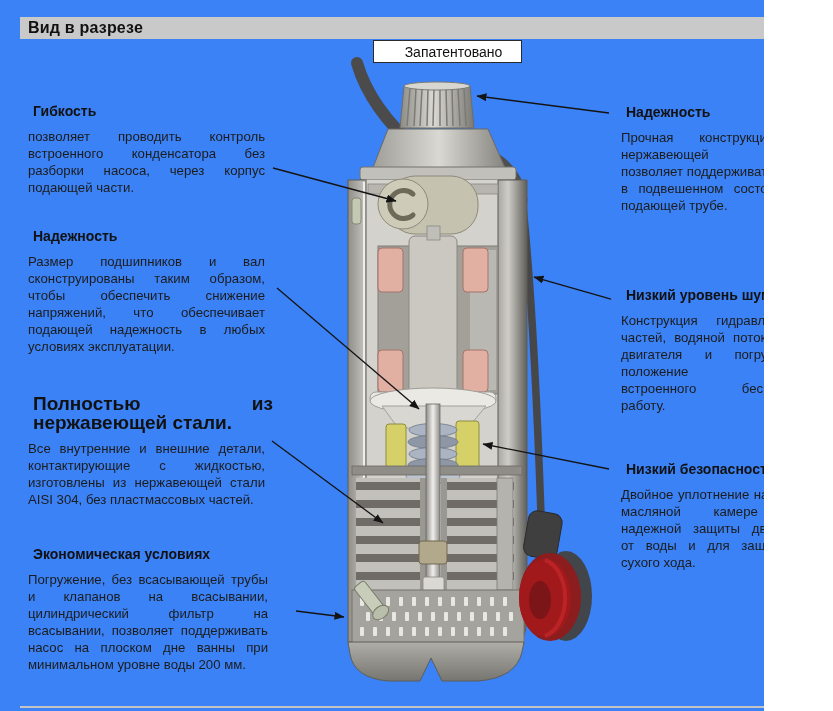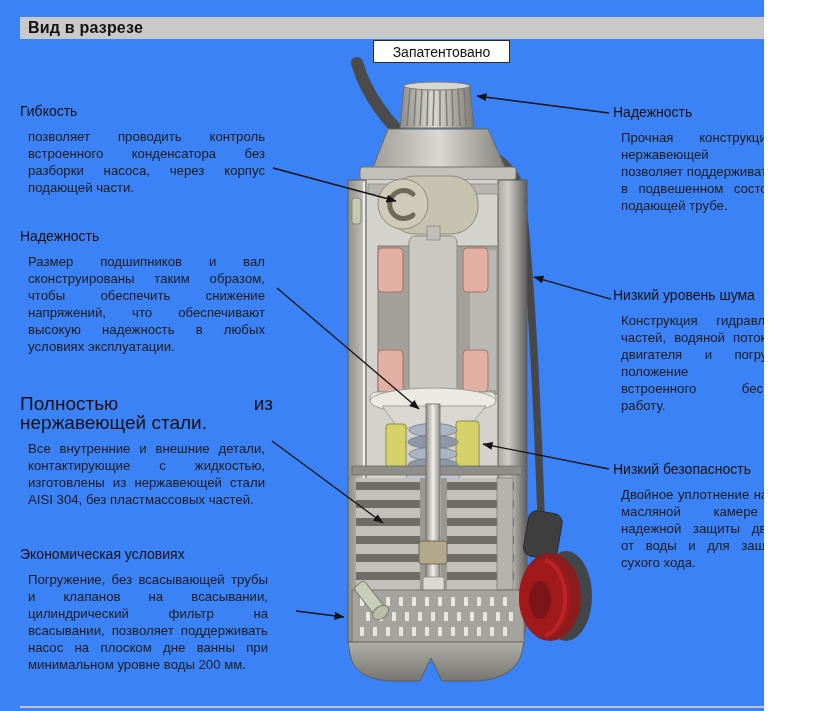--- a/index.html
+++ b/index.html
@@ -10,25 +10,25 @@
   .title-bar{
     position:absolute;left:20px;top:17px;width:792px;height:22px;
     background:#c9c9c9;display:flex;align-items:center;
   }
   .title-bar .title{
     font-size:16px;font-weight:bold;padding-left:8px;letter-spacing:.2px;color:#111;
   }
   .patent-box{
     position:absolute;left:373px;top:40px;width:135px;height:21px;
     border:1.6px solid #2a2a2a;display:flex;align-items:center;justify-content:center;
-    font-size:14px;color:#111;background:#fff;
+    font-size:14px;color:#111;background:#fff;padding-left:12px;
   }
   .ann{position:absolute;}
   .ann-heading{
-    font-size:14px;font-weight:normal;line-height:17px;margin:0 0 1px 0;
+    font-size:14px;font-weight:bold;line-height:17px;margin:0 0 1px 13px;
     text-align:justify;text-align-last:left;color:#111;
   }
   .ann-heading.lg{font-size:19px;line-height:19px;}
   .ann-body{
     font-size:13.2px;line-height:17px;margin:8px;
     text-align:justify;text-align-last:left;color:#1c1c1c;
   }
   .illustration{position:absolute;left:0;top:0;}
   .bottom-rule{
     position:absolute;left:20px;top:706px;width:792px;height:2px;background:#c3c3c3;
@@ -261,21 +261,21 @@
       <line x1="609" y1="469" x2="483" y2="444" marker-end="url(#ah)"></line>
     </g>
   </svg>
 
   <div class="ann" style="left:20px;top:103px;width:253px;">
     <p class="ann-heading">Гибкость</p>
     <p class="ann-body">позволяет проводить контроль встроенного конденсатора без разборки насоса, через корпус подающей части.</p>
   </div>
   <div class="ann" style="left:20px;top:228px;width:253px;">
     <p class="ann-heading">Надежность</p>
-    <p class="ann-body">Размер подшипников и вал сконструированы таким образом, чтобы обеспечить снижение напряжений, что обеспечивают высокую надежность в любых условиях эксплуатации.</p>
+    <p class="ann-body">Размер подшипников и вал сконструированы таким образом, чтобы обеспечить снижение напряжений, что обеспечивает подающей надежность в любых условиях эксплуатации.</p>
   </div>
   <div class="ann" style="left:20px;top:394px;width:253px;">
     <p class="ann-heading lg">Полностью из нержавеющей стали.</p>
     <p class="ann-body">Все внутренние и внешние детали, контактирующие с жидкостью, изготовлены из нержавеющей стали AISI 304, без пластмассовых частей.</p>
   </div>
   <div class="ann" style="left:20px;top:546px;width:256px;">
     <p class="ann-heading">Экономическая условиях</p>
     <p class="ann-body">Погружение, без всасывающей трубы и клапанов на всасывании, цилиндрический фильтр на всасывании, позволяет поддерживать насос на плоском дне ванны при минимальном уровне воды 200 мм.</p>
   </div>
 

